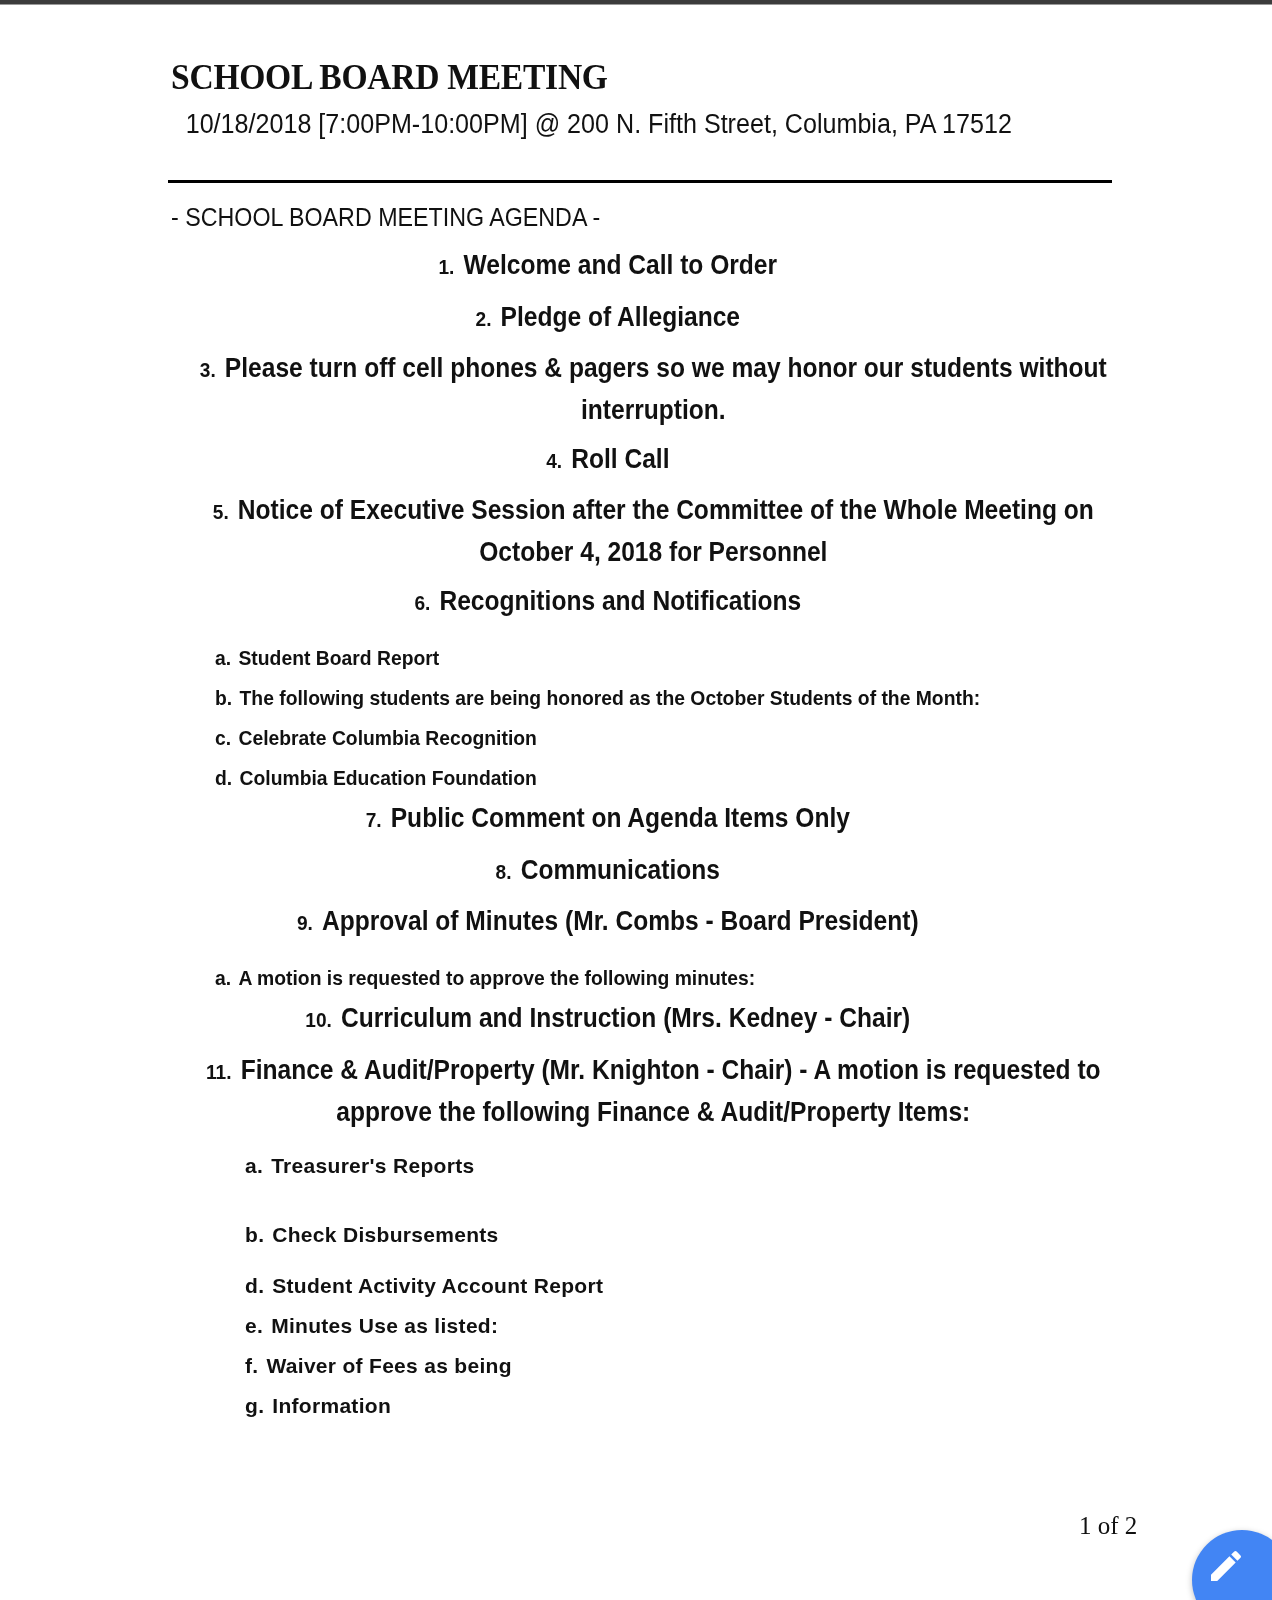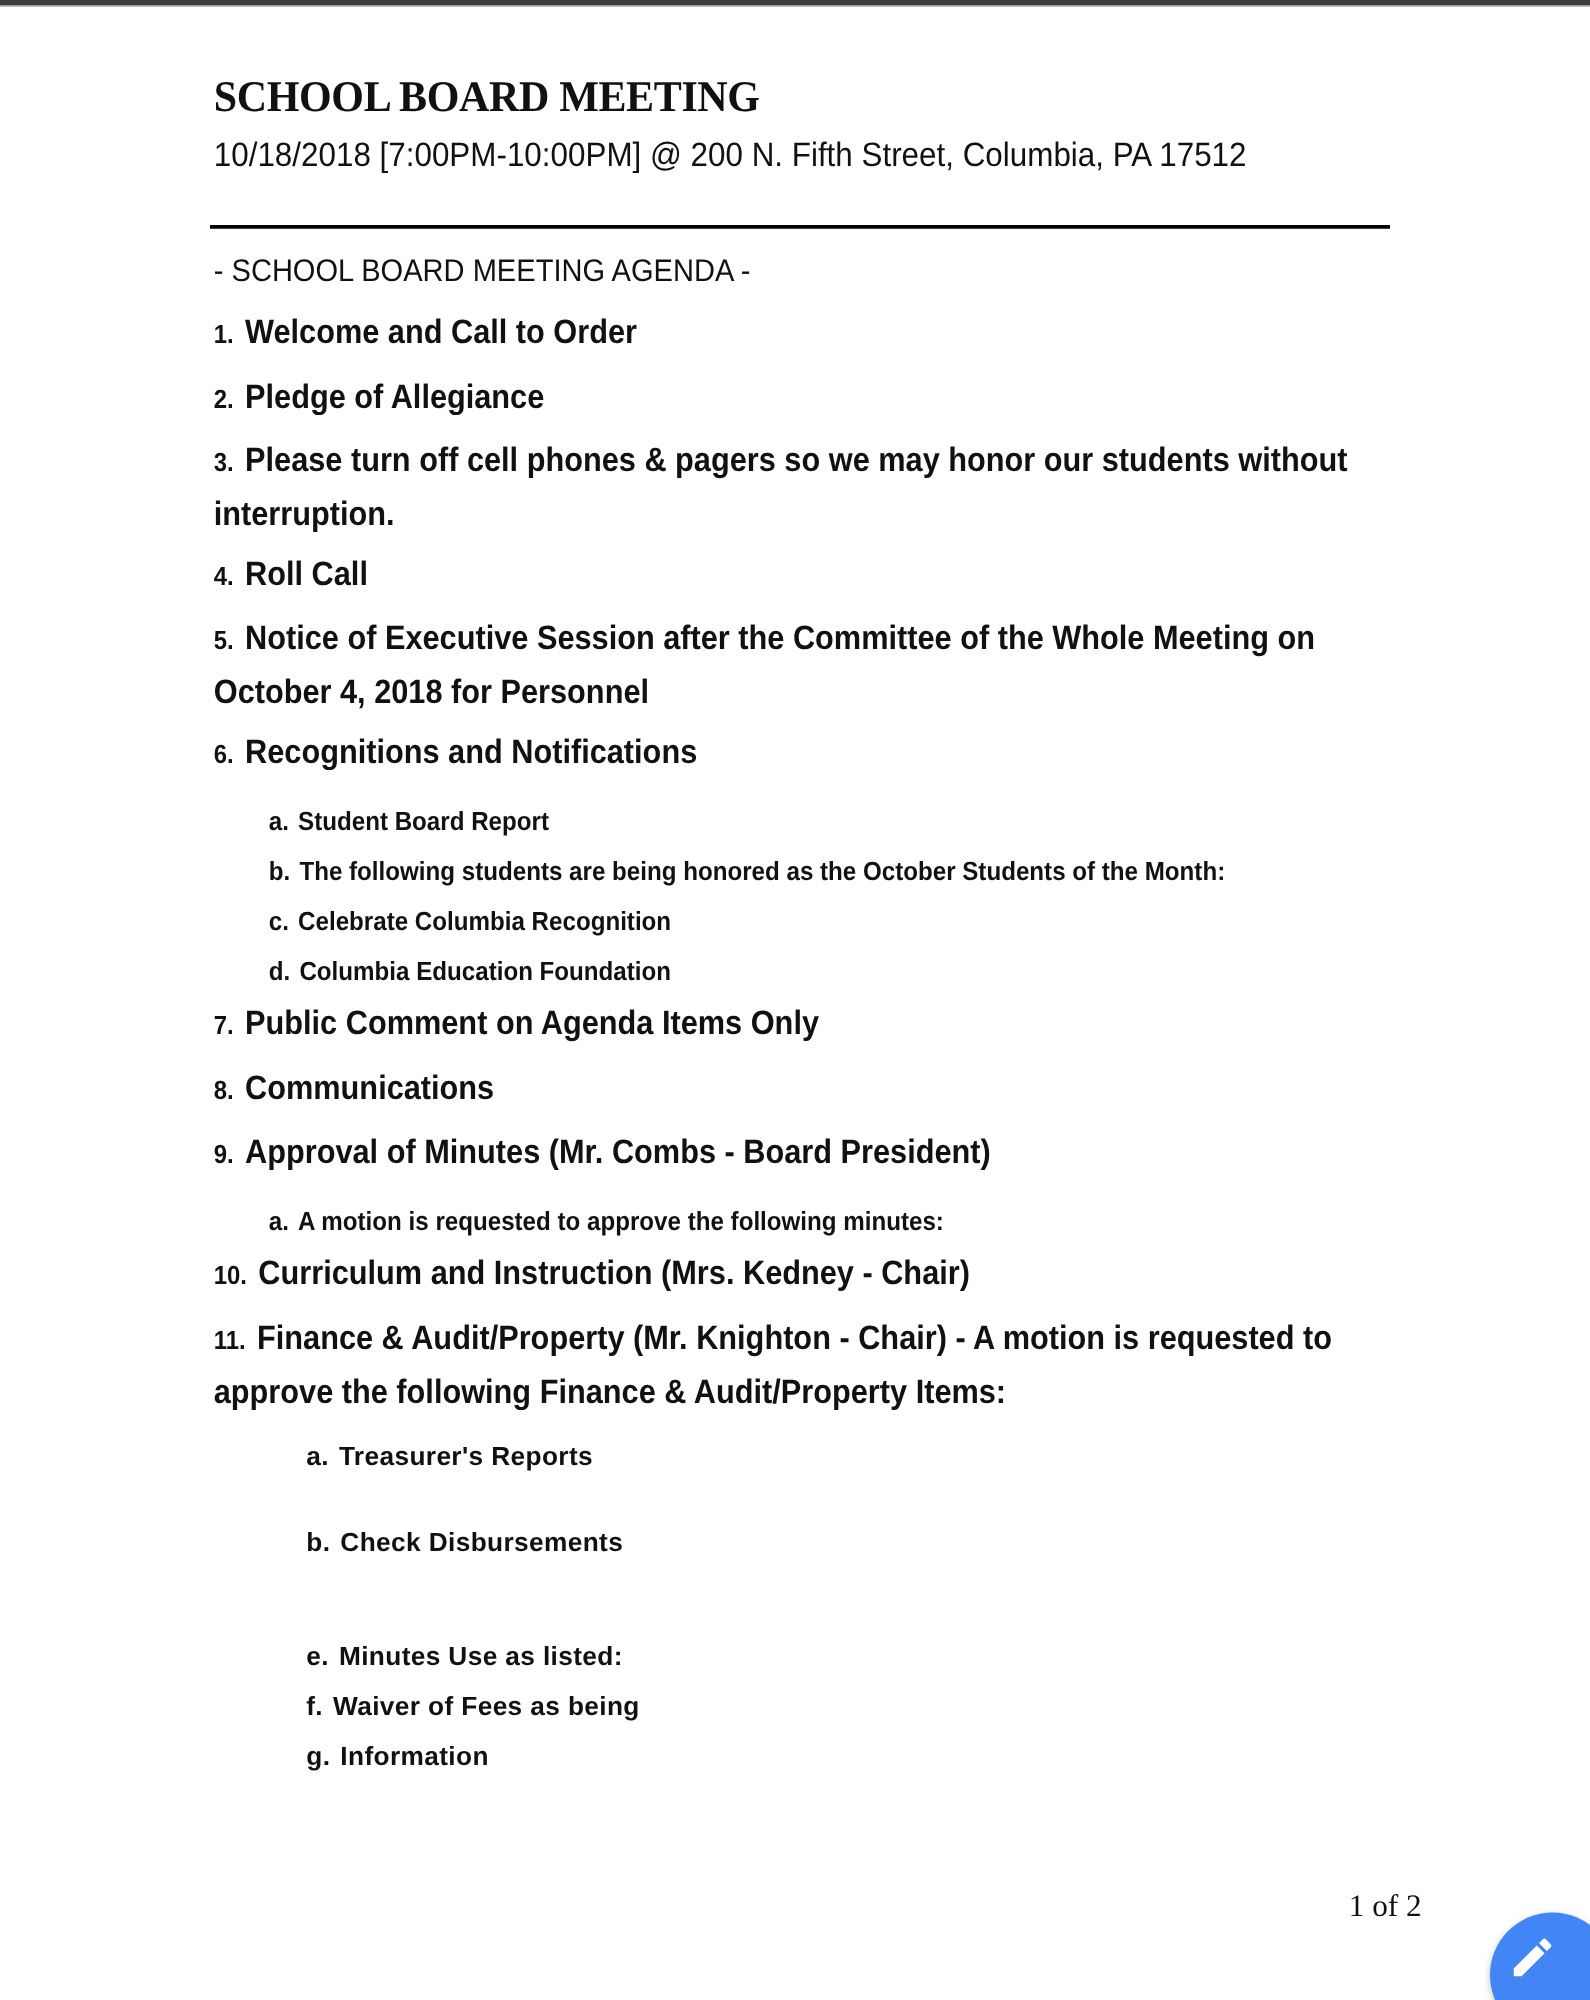--- a/index.html
+++ b/index.html
@@ -20,20 +20,21 @@
       width: 1272px;
       height: 4px;
       background: #3c3c3c;
       border-bottom: 1px solid #9a9a9a;
     }
     .page {
       position: absolute;
       left: 0; top: 0;
       width: 1272px;
       height: 1600px;
+      text-align: center;
     }
     .title {
       position: absolute;
       left: 171px;
       top: 56px;
       font-family: "Liberation Serif", "DejaVu Serif", serif;
       font-weight: bold;
       font-size: 35px;
       letter-spacing: -0.3px;
       margin: 0;
@@ -206,20 +207,23 @@
 
   <div class="item wrap" style="top:1050px">
     <span class="num">11.</span><span>Finance &amp; Audit/Property (Mr. Knighton - Chair) - A motion is requested to approve the following Finance &amp; Audit/Property Items:</span>
   </div>
   <div class="sub wide" style="top:1151px">
     <span class="letter">a.</span><span>Treasurer's Reports</span>
   </div>
   <div class="sub wide" style="top:1220px">
     <span class="letter">b.</span><span>Check Disbursements</span>
   </div>
+  <div class="sub wide" style="top:1271px">
+    <span class="letter">d.</span><span>Student Activity Account Report</span>
+  </div>
   <div class="sub wide" style="top:1311px">
     <span class="letter">e.</span><span>Minutes Use as listed:</span>
   </div>
   <div class="sub wide" style="top:1351px">
     <span class="letter">f.</span><span>Waiver of Fees as being</span>
   </div>
   <div class="sub wide" style="top:1391px">
     <span class="letter">g.</span><span>Information</span>
   </div>
 

